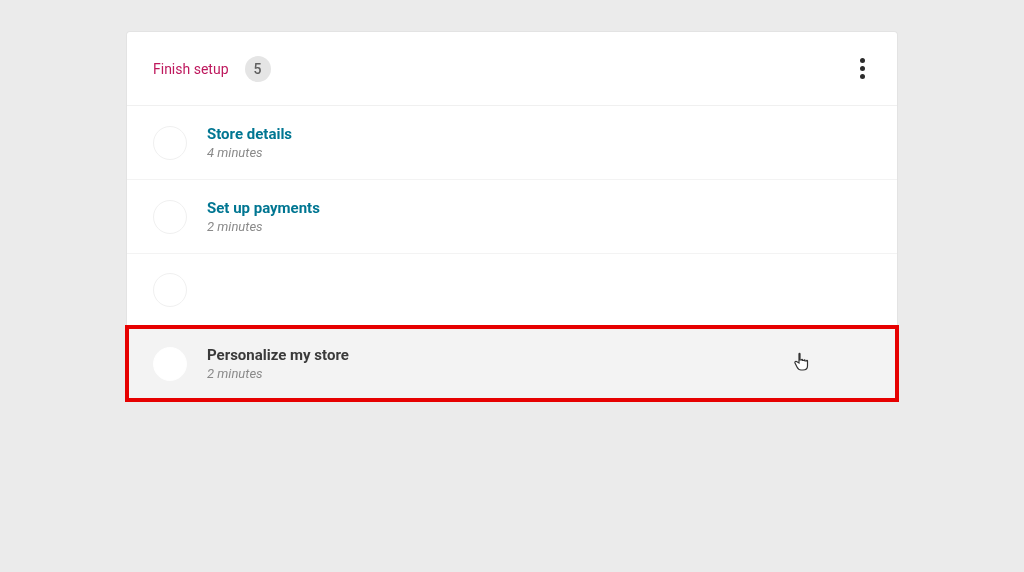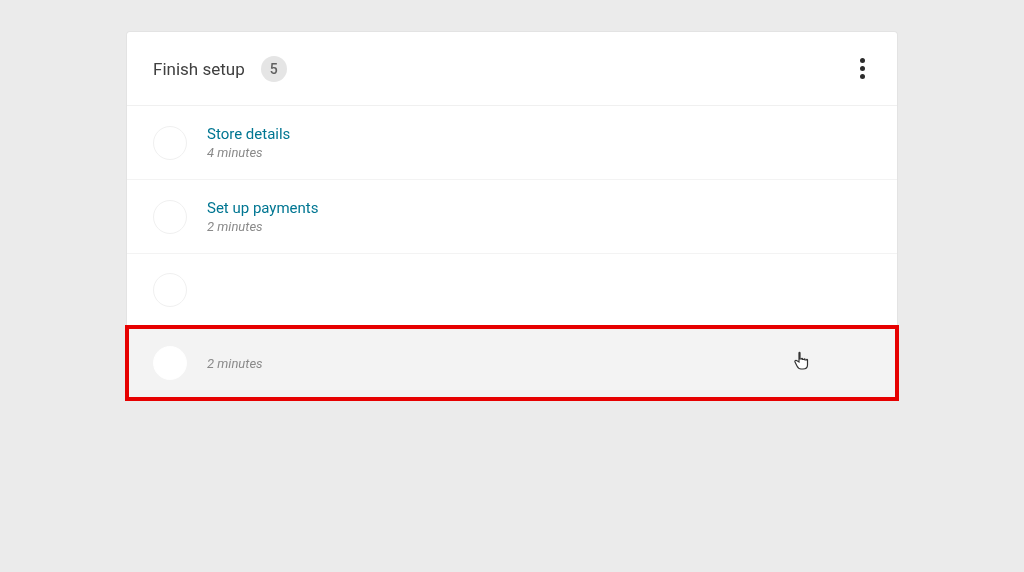--- a/index.html
+++ b/index.html
@@ -22,23 +22,23 @@
       border-radius: 3px;
       box-shadow: 0 0 0 1px rgba(0,0,0,0.03);
     }
     .card-header {
       display: flex;
       align-items: center;
       padding: 20px 26px 20px 26px;
       border-bottom: 1px solid #f0f0f0;
     }
     .card-title {
-      font-size: 17px;
+      font-size: 14px;
       font-weight: 400;
-      color: #404040;
+      color: #be185d;
     }
     .count-badge {
       display: inline-flex;
       align-items: center;
       justify-content: center;
       background: #e5e5e5;
       color: #606060;
       font-size: 14px;
       font-weight: 500;
       min-width: 26px;
@@ -101,21 +101,21 @@
     }
     .task-item.active .task-circle {
       border-color: #fff;
     }
     .task-content {
       display: flex;
       flex-direction: column;
     }
     .task-title {
       font-size: 15px;
-      font-weight: 400;
+      font-weight: 700;
       color: #007692;
       margin-bottom: 2px;
     }
     .task-item.active .task-title {
       color: #3a3a3a;
     }
     .task-meta {
       font-size: 13px;
       color: #8a8a8a;
       font-style: italic;
@@ -162,20 +162,21 @@
       </div>
     </div>
 
     <div class="task-item">
       <div class="task-circle"></div>
     </div>
 
     <div class="task-item active highlighted">
       <div class="task-circle"></div>
       <div class="task-content">
+        <span class="task-title">Personalize my store</span>
         <span class="task-meta">2 minutes</span>
       </div>
       <span class="cursor-icon">
         <svg width="18" height="20" viewBox="0 0 18 20" fill="none">
           <path d="M6 2 C6 1 7 1 7 2 L7 8 L8.5 8 C8.5 7 9.5 7 9.5 8 L9.5 8.5 L11 8.5 C11 7.5 12 7.5 12 8.5 L12 9 L13.5 9 C13.5 8 14.5 8 14.5 9 L14.5 14 C14.5 16 13 18 10 18 L8 18 C6 18 5 17 4 15 L2 11 C1.5 10 2.5 9 3.5 9.5 L6 11 Z" stroke="#333" stroke-width="1.2" fill="#fff"></path>
         </svg>
       </span>
     </div>
 
   </div>

